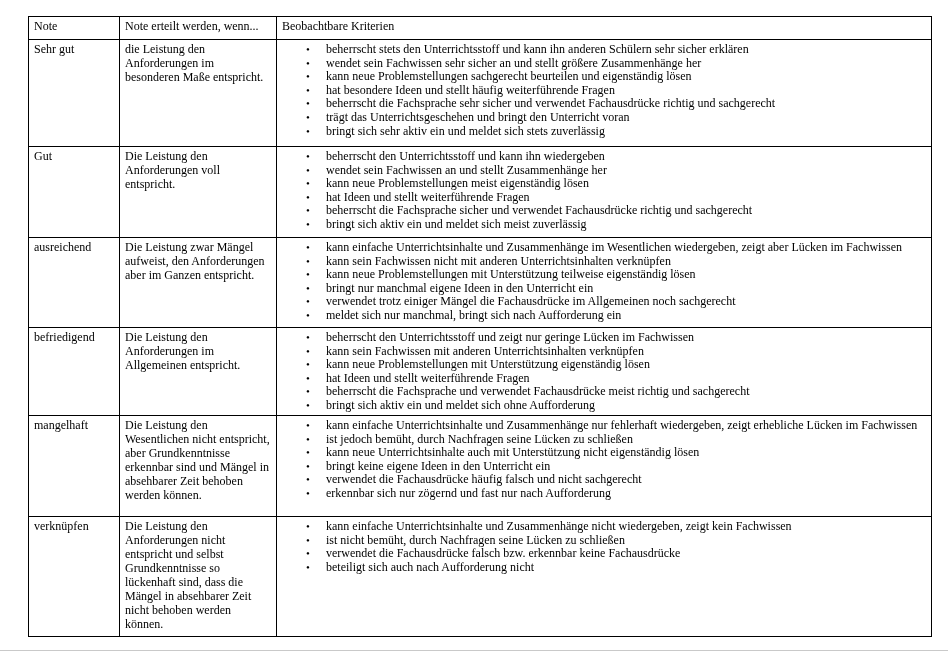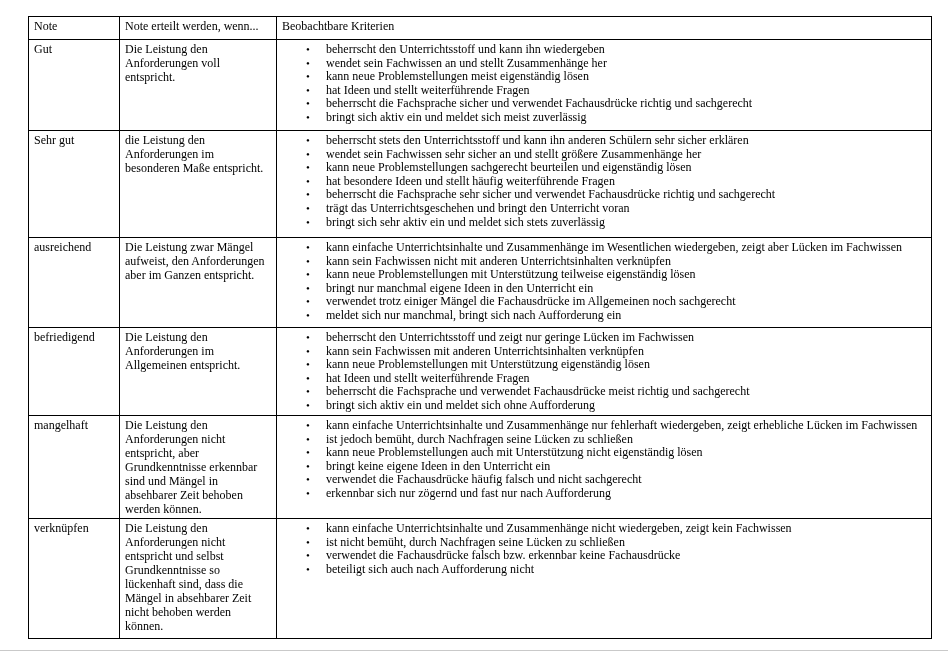--- a/index.html
+++ b/index.html
@@ -72,46 +72,46 @@
       <col class="c-crit">
     </colgroup>
     <thead>
       <tr>
         <th>Note</th>
         <th>Note erteilt werden, wenn...</th>
         <th>Beobachtbare Kriterien</th>
       </tr>
     </thead>
     <tbody id="grades-body">
-        <tr style="height: 91px;">
-          <td>Gut</td>
-          <td>Die Leistung den Anforderungen voll entspricht.</td>
-          <td class="criteria-cell">
-            <ul class="criteria-list">
-              <li>beherrscht den Unterrichtsstoff und kann ihn wiedergeben</li>
-              <li>wendet sein Fachwissen an und stellt Zusammenhänge her</li>
-              <li>kann neue Problemstellungen meist eigenständig lösen</li>
-              <li>hat Ideen und stellt weiterführende Fragen</li>
-              <li>beherrscht die Fachsprache sicher und verwendet Fachausdrücke richtig und sachgerecht</li>
-              <li>bringt sich aktiv ein und meldet sich meist zuverlässig</li>
-            </ul>
-          </td>
-        </tr>
         <tr style="height: 107px;">
           <td>Sehr gut</td>
           <td>die Leistung den Anforderungen im besonderen Maße entspricht.</td>
           <td class="criteria-cell">
             <ul class="criteria-list">
               <li>beherrscht stets den Unterrichtsstoff und kann ihn anderen Schülern sehr sicher erklären</li>
               <li>wendet sein Fachwissen sehr sicher an und stellt größere Zusammenhänge her</li>
               <li>kann neue Problemstellungen sachgerecht beurteilen und eigenständig lösen</li>
               <li>hat besondere Ideen und stellt häufig weiterführende Fragen</li>
               <li>beherrscht die Fachsprache sehr sicher und verwendet Fachausdrücke richtig und sachgerecht</li>
               <li>trägt das Unterrichtsgeschehen und bringt den Unterricht voran</li>
               <li>bringt sich sehr aktiv ein und meldet sich stets zuverlässig</li>
+            </ul>
+          </td>
+        </tr>
+        <tr style="height: 91px;">
+          <td>Gut</td>
+          <td>Die Leistung den Anforderungen voll entspricht.</td>
+          <td class="criteria-cell">
+            <ul class="criteria-list">
+              <li>beherrscht den Unterrichtsstoff und kann ihn wiedergeben</li>
+              <li>wendet sein Fachwissen an und stellt Zusammenhänge her</li>
+              <li>kann neue Problemstellungen meist eigenständig lösen</li>
+              <li>hat Ideen und stellt weiterführende Fragen</li>
+              <li>beherrscht die Fachsprache sicher und verwendet Fachausdrücke richtig und sachgerecht</li>
+              <li>bringt sich aktiv ein und meldet sich meist zuverlässig</li>
             </ul>
           </td>
         </tr>
         <tr style="height: 90px;">
           <td>ausreichend</td>
           <td>Die Leistung zwar Mängel aufweist, den Anforderungen aber im Ganzen entspricht.</td>
           <td class="criteria-cell">
             <ul class="criteria-list">
               <li>kann einfache Unterrichtsinhalte und Zusammenhänge im Wesentlichen wiedergeben, zeigt aber Lücken im Fachwissen</li>
               <li>kann sein Fachwissen nicht mit anderen Unterrichtsinhalten verknüpfen</li>
@@ -131,26 +131,26 @@
               <li>kann sein Fachwissen mit anderen Unterrichtsinhalten verknüpfen</li>
               <li>kann neue Problemstellungen mit Unterstützung eigenständig lösen</li>
               <li>hat Ideen und stellt weiterführende Fragen</li>
               <li>beherrscht die Fachsprache und verwendet Fachausdrücke meist richtig und sachgerecht</li>
               <li>bringt sich aktiv ein und meldet sich ohne Aufforderung</li>
             </ul>
           </td>
         </tr>
         <tr style="height: 101px; margin-left: 16px;">
           <td>mangelhaft</td>
-          <td>Die Leistung den Anforderungen nicht entspricht, aber Grundkenntnisse erkennbar sind und Mängel in absehbarer Zeit behoben werden können.</td>
+          <td>Die Leistung den Wesentlichen nicht entspricht, aber Grundkenntnisse erkennbar sind und Mängel in absehbarer Zeit behoben werden können.</td>
           <td class="criteria-cell">
             <ul class="criteria-list">
               <li>kann einfache Unterrichtsinhalte und Zusammenhänge nur fehlerhaft wiedergeben, zeigt erhebliche Lücken im Fachwissen</li>
               <li>ist jedoch bemüht, durch Nachfragen seine Lücken zu schließen</li>
-              <li>kann neue Problemstellungen auch mit Unterstützung nicht eigenständig lösen</li>
+              <li>kann neue Unterrichtsinhalte auch mit Unterstützung nicht eigenständig lösen</li>
               <li>bringt keine eigene Ideen in den Unterricht ein</li>
               <li>verwendet die Fachausdrücke häufig falsch und nicht sachgerecht</li>
               <li>erkennbar sich nur zögernd und fast nur nach Aufforderung</li>
             </ul>
           </td>
         </tr>
         <tr style="height: 120px;">
           <td>verknüpfen</td>
           <td>Die Leistung den Anforderungen nicht entspricht und selbst Grundkenntnisse so lückenhaft sind, dass die Mängel in absehbarer Zeit nicht behoben werden können.</td>
           <td class="criteria-cell">

